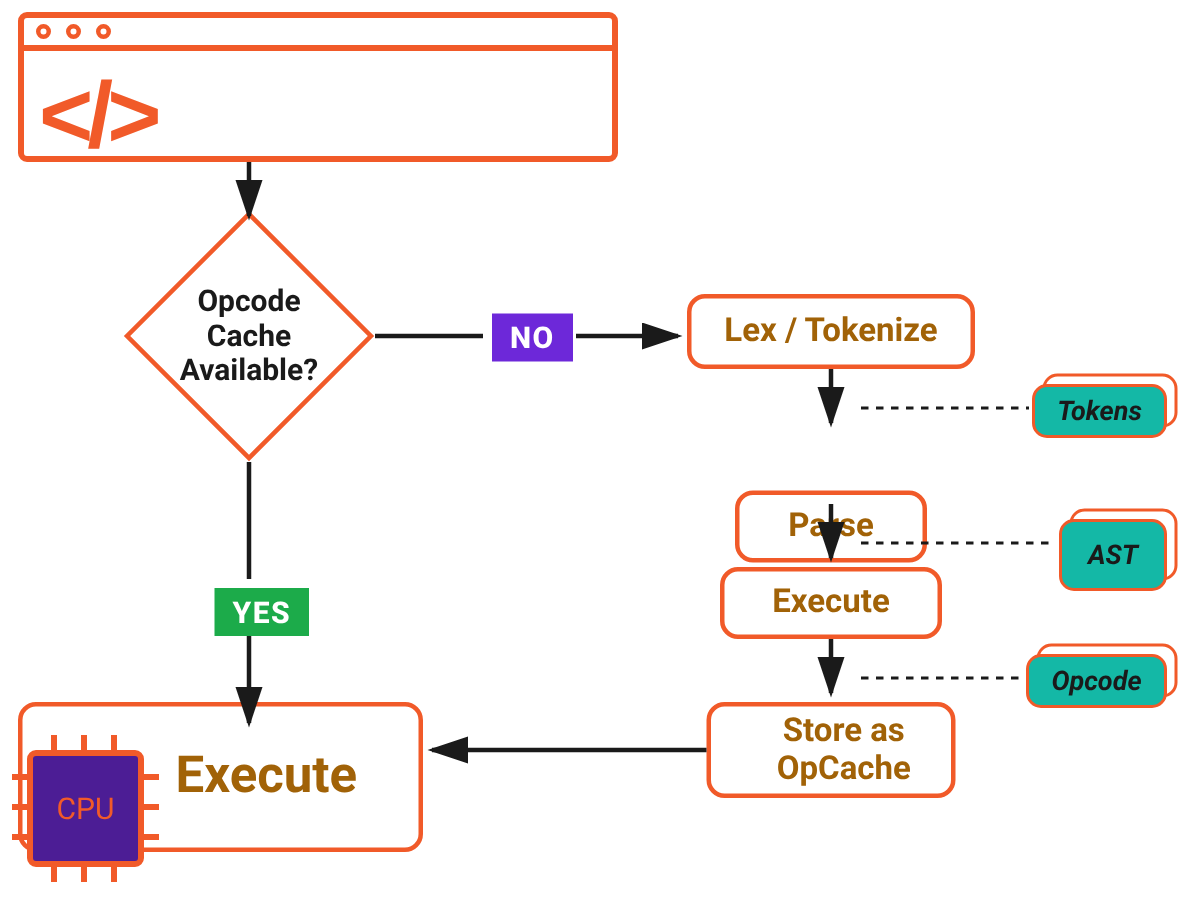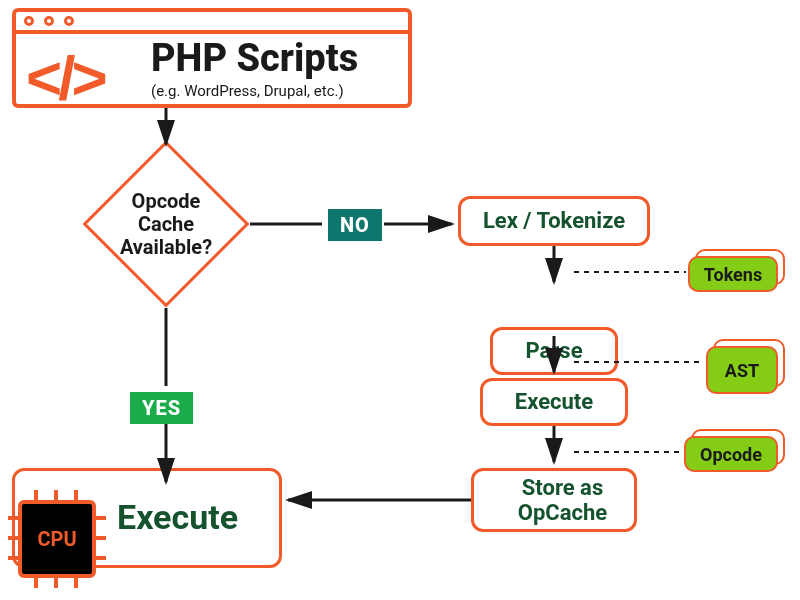--- a/index.html
+++ b/index.html
@@ -15,37 +15,38 @@
   .node {
     position: absolute;
     background: #fff;
     border: 3px solid #f15a29;
     border-radius: 12px;
     display: flex;
     align-items: center;
     justify-content: center;
     text-align: center;
     font-weight: 700;
-    color: #14532d;
+    color: #a16207;
     font-size: 22px;
     line-height: 1.15;
     padding: 6px 10px;
   }
   .small-node {
     position: absolute;
-    background: #84cc16;
+    background: #14b8a6;
     border: 2.5px solid #f15a29;
     border-radius: 10px;
     display: flex;
     align-items: center;
     justify-content: center;
     font-weight: 700;
     color: #1a1a1a;
     font-size: 18px;
     padding: 4px 8px;
+    font-style: italic;
   }
   .small-node.shadow::before {
     content: "";
     position: absolute;
     right: -9px;
     top: -9px;
     width: 100%;
     height: 100%;
     border: 2.5px solid #f15a29;
     border-radius: 10px;
@@ -120,34 +121,34 @@
     color: #1a1a1a;
   }
   .badge {
     position: absolute;
     color: #fff;
     font-weight: 800;
     font-size: 20px;
     padding: 4px 12px;
     letter-spacing: 1px;
   }
-  .badge.no { background: #0f766e; }
+  .badge.no { background: #6d28d9; }
   .badge.yes { background: #1cab4a; }
   .cpu-box {
     position: absolute;
     left: 18px; top: 500px;
     width: 78px; height: 78px;
     border: 4px solid #f15a29;
     border-radius: 6px;
-    background: #000000;
+    background: #4c1d95;
     display: flex;
     align-items: center;
     justify-content: center;
     font-size: 20px;
-    font-weight: 700;
+    font-weight: 400;
     color: #f15a29;
   }
   .cpu-box::before, .cpu-box::after {
     content: "";
     position: absolute;
     background: #f15a29;
   }
   .cpu-pin-h { position:absolute; width:10px; height:4px; background:#f15a29; }
   .cpu-pin-v { position:absolute; width:4px; height:10px; background:#f15a29; }
   svg.arrows {
@@ -160,34 +161,32 @@
 </head>
 <body>
 
 <div class="header-box">
   <div class="header-chrome">
     <div class="chrome-dot" style="left:8px"></div>
     <div class="chrome-dot" style="left:28px"></div>
     <div class="chrome-dot" style="left:48px"></div>
   </div>
   <div class="code-glyph">&lt;/&gt;</div>
-  <div class="header-title">PHP Scripts</div>
-  <div class="header-sub">(e.g. WordPress, Drupal, etc.)</div>
 </div>
 
 <div class="diamond-wrap">
   <div class="diamond"></div>
   <div class="diamond-label" style="white-space:pre-line">Opcode
 Cache
 Available?</div>
 </div>
 
 <div class="badge no" style="left:328px; top:209px;">NO</div>
 
-<div class="badge yes" style="left:130px; top:392px;">YES</div>
+<div class="badge yes" style="left:143px; top:392px;">YES</div>
 
 <div class="node" style="left:458px; top:196px; width:192px; height:50px; font-size:22px;">Lex / Tokenize</div>
 <div class="node" style="left:490px; top:288px; width:128px; height:48px;margin-top:39px;">Parse</div>
 <div class="node" style="left:480px; top:378px; width:148px; height:48px;">Execute</div>
 <div class="node" style="left:471px; top:468px; width:166px; height:64px; white-space:pre-line;padding-left:27px;">Store as
 OpCache</div>
 
 <div class="small-node shadow" style="left:688px; top:256px; width:90px; height:36px;">Tokens</div>
 <div class="small-node shadow" style="left:706px; top:346px; width:72px; height:48px;">AST</div>
 <div class="small-node shadow" style="left:684px; top:436px; width:94px; height:36px;">Opcode</div>

